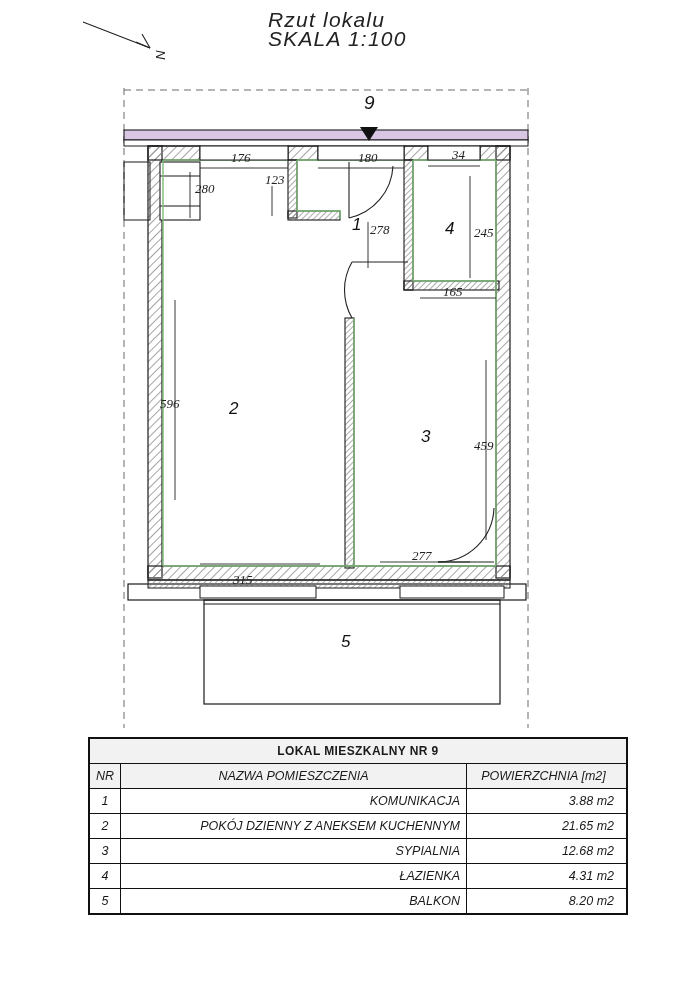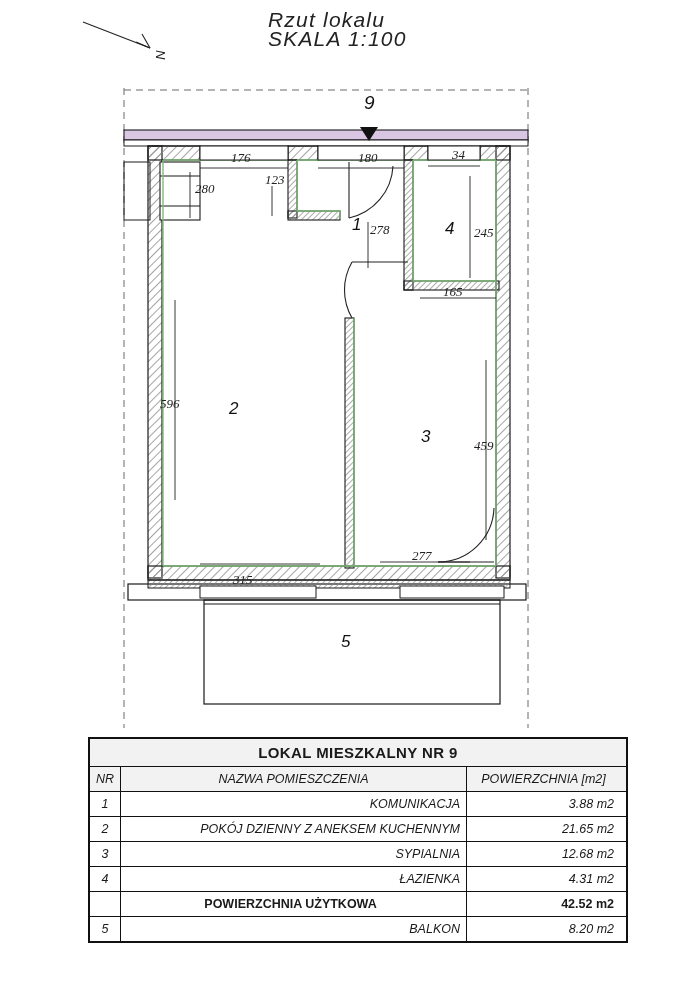--- a/index.html
+++ b/index.html
@@ -100,21 +100,21 @@
   }
   .c-area {
     width: 160px;
     text-align: right;
     padding-right: 12px !important;
   }
   .hdr-main td {
     text-align: center;
     font-weight: bold;
     font-style: normal;
-    font-size: 15px;
+    font-size: 12px;
     letter-spacing: .4px;
     background: #f2f2f2;
     height: 24px;
     margin-top: 41px;
   }
   .hdr-sub td {
     text-align: center;
     font-style: italic;
     background: #f2f2f2;
   }
@@ -301,25 +301,20 @@
       <tr>
         <td class="c-nr">3</td>
         <td class="c-name">SYPIALNIA</td>
         <td class="c-area">12.68 m2</td>
       </tr>
       <tr>
         <td class="c-nr">4</td>
         <td class="c-name">ŁAZIENKA</td>
         <td class="c-area">4.31 m2</td>
       </tr>
-      <tr class="sum">
-        <td class="c-nr"></td>
-        <td class="c-name">POWIERZCHNIA UŻYTKOWA</td>
-        <td class="c-area">42.52 m2</td>
-      </tr>
       <tr>
         <td class="c-nr">5</td>
         <td class="c-name">BALKON</td>
         <td class="c-area">8.20 m2</td>
       </tr>
     </tbody>
   </table>
 </div>
 
 </body></html>

